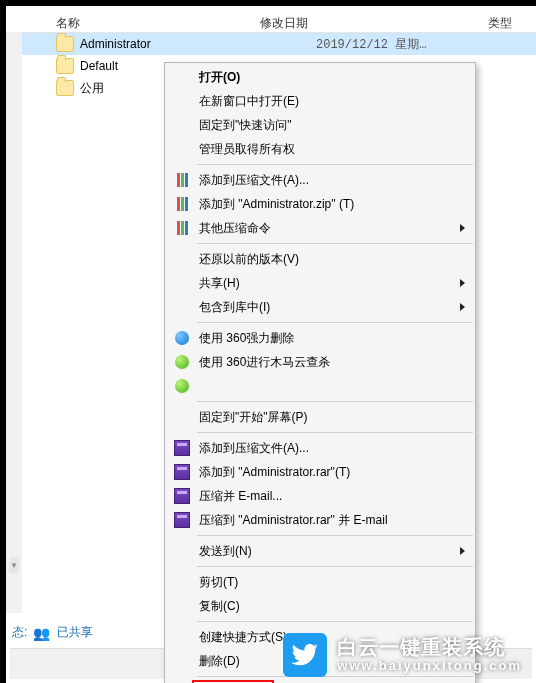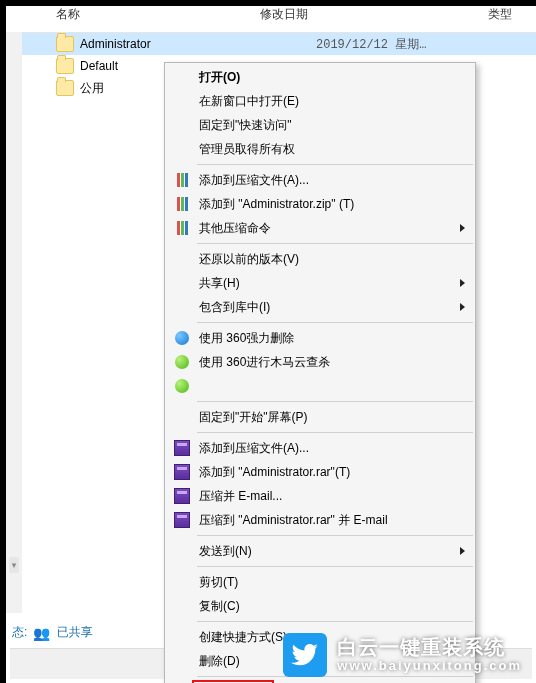--- a/index.html
+++ b/index.html
@@ -11,21 +11,21 @@
     font-size: 12px;
     background: #fff;
     overflow: hidden;
     position: relative;
     border: 3px solid #000;
     box-sizing: border-box;
   }
   
   .headers {
     display: flex;
-    align-items: flex-start;
+    align-items: flex-end;
     height: 26px;
     border-bottom: 1px solid #e5e5e5;
     color: #333;
     padding-left: 50px;
     gap: 180px;
   }
   .headers span { white-space: nowrap; }
 
   
   .file-list {

